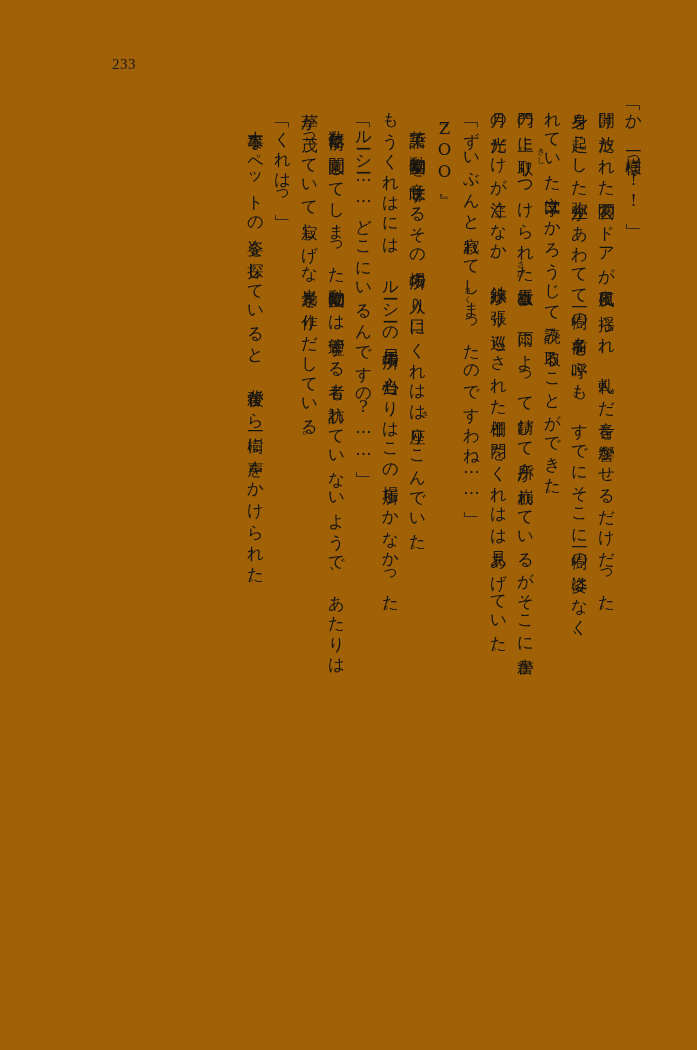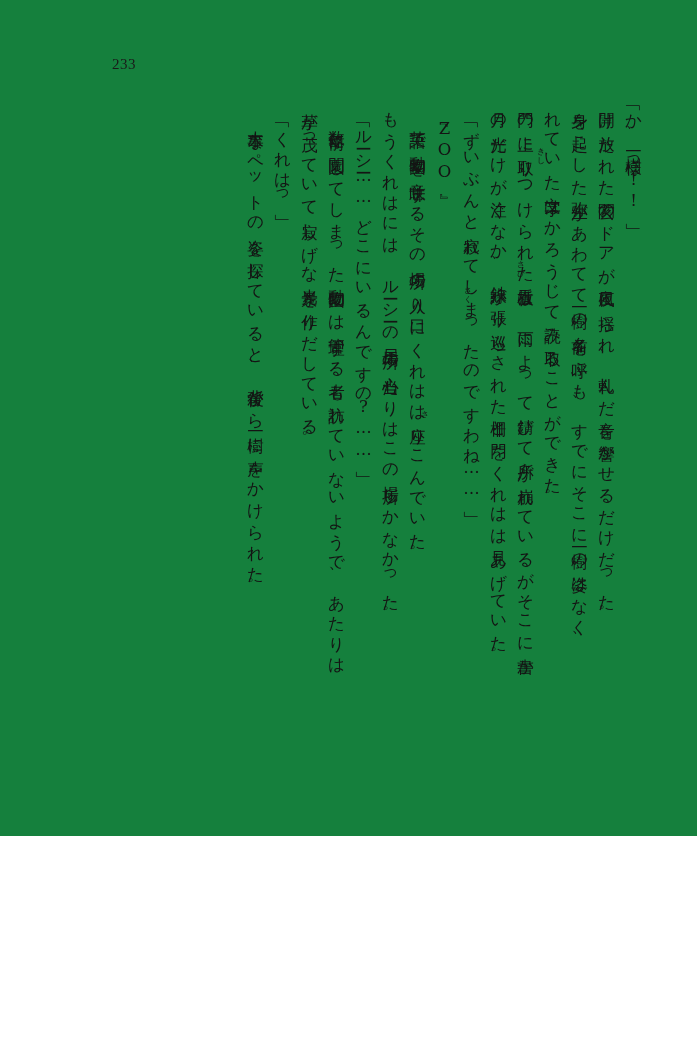--- a/index.html
+++ b/index.html
@@ -13,22 +13,22 @@
     position: relative;
     overflow: hidden;
     font-family: "Liberation Serif", "DejaVu Serif", serif;
     color: #111111;
   }
   .page {
     position: absolute;
     left: 0;
     top: 0;
     width: 697px;
-    height: 836px;
-    background: #15803d;
+    height: 1050px;
+    background: #a16207;
   }
   .page-number {
     position: absolute;
     left: 112px;
     top: 56px;
     font-size: 15px;
     letter-spacing: 0.5px;
     color: #1a1a1a;
     font-family: "Liberation Serif", "DejaVu Serif", serif;
   }

